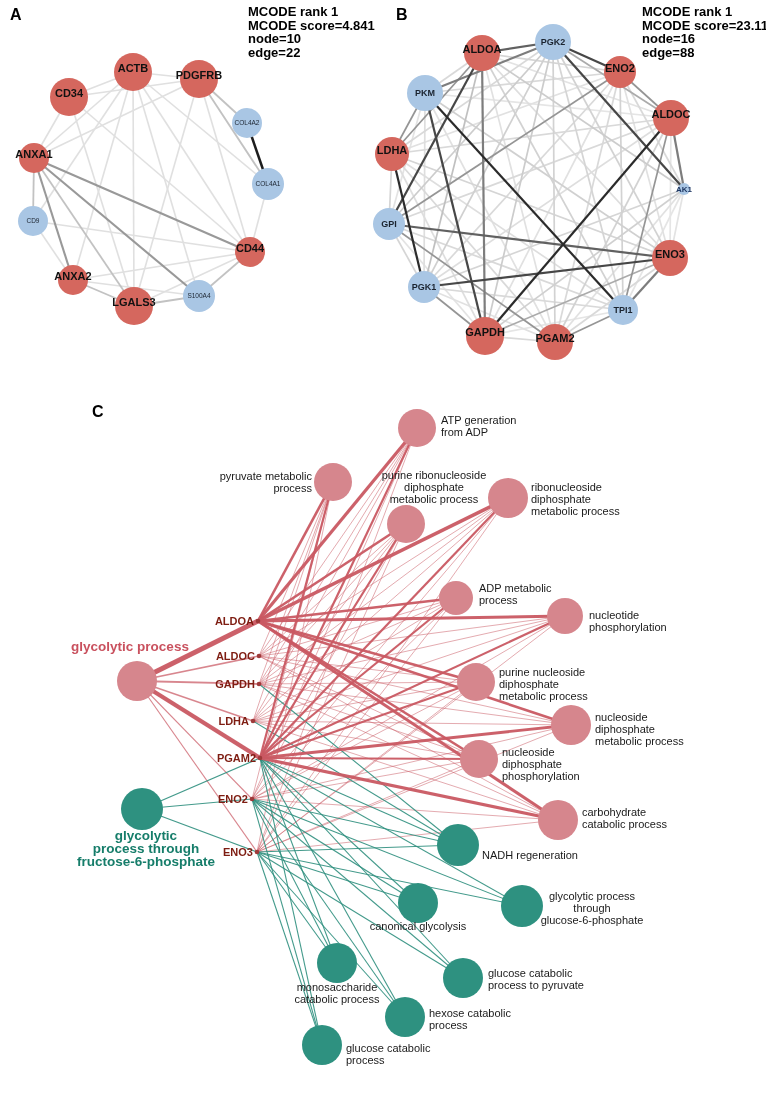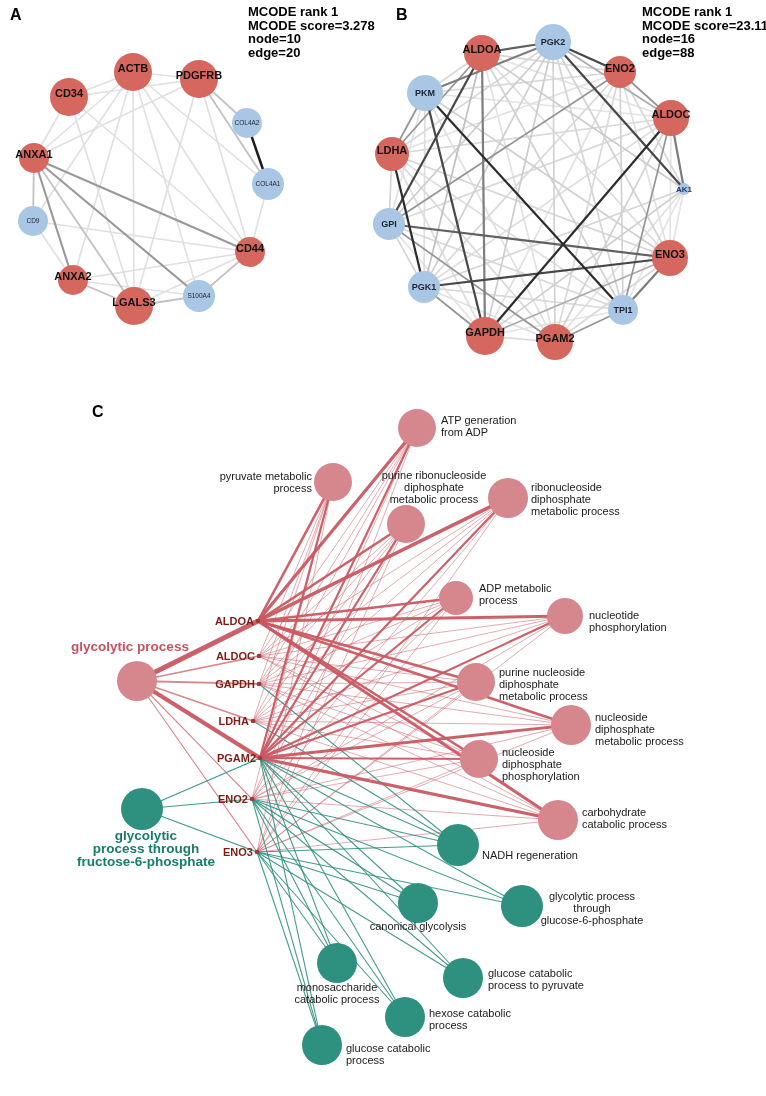--- a/index.html
+++ b/index.html
@@ -334,23 +334,23 @@
         <text x="346" y="1052" text-anchor="start" font-size="11" font-weight="normal" fill="#1a1a1a"><tspan x="346" dy="0">glucose catabolic</tspan><tspan x="346" dy="12">process</tspan></text>
       </g>
     </svg>
 
   <div class="panel-letter" style="left:10px;top:6px;">A</div>
   <div class="panel-letter" style="left:396px;top:6px;">B</div>
   <div class="panel-letter" style="left:92px;top:403px;">C</div>
 
   <div class="stats" style="left:248px;top:5px;">
     <div>MCODE rank 1</div>
-    <div>MCODE score=3.278</div>
+    <div>MCODE score=4.841</div>
     <div>node=10</div>
-    <div>edge=20</div>
+    <div>edge=22</div>
   </div>
 
   <div class="stats" style="left:642px;top:5px;">
     <div>MCODE rank 1</div>
     <div>MCODE score=23.119</div>
     <div>node=16</div>
     <div>edge=88</div>
   </div>
 </div>
 

